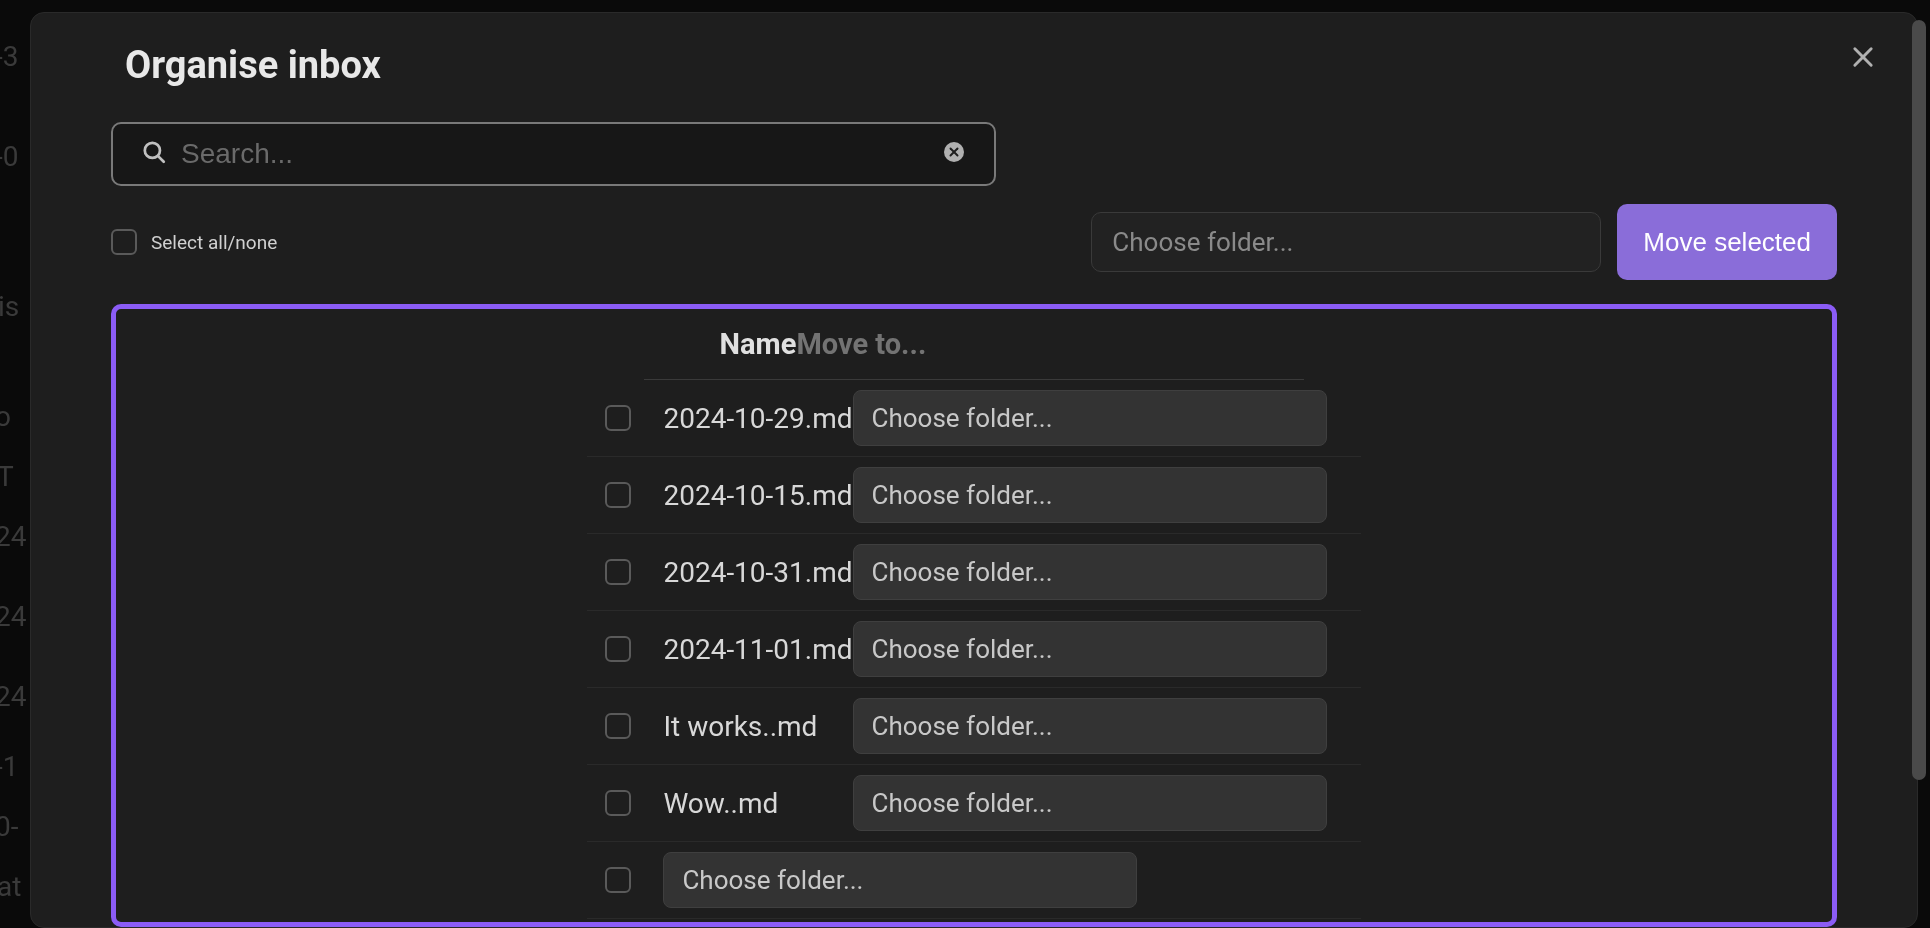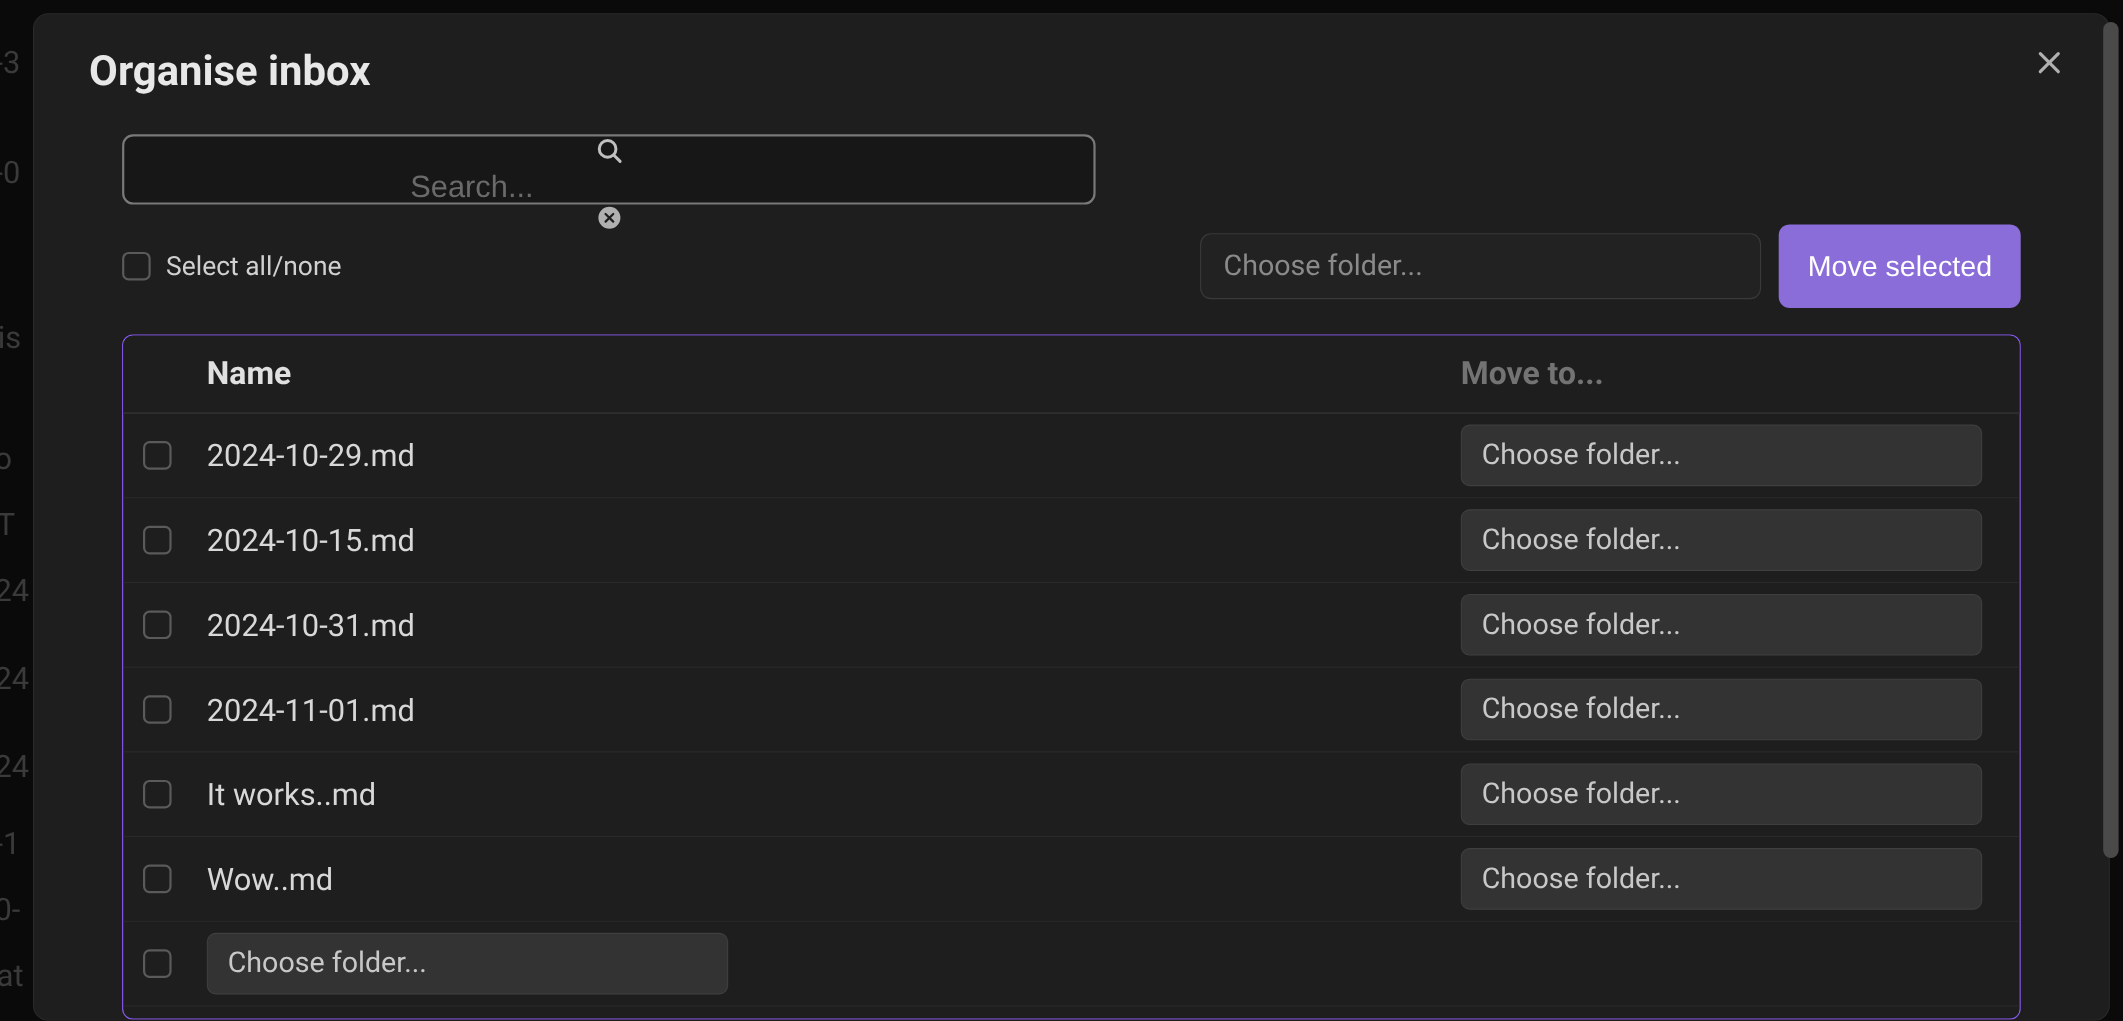--- a/index.html
+++ b/index.html
@@ -46,20 +46,21 @@
       display: flex;
       flex-direction: column;
       overflow: hidden;
     }
     
     .modal-header {
       display: flex;
       justify-content: space-between;
       align-items: flex-start;
       padding: 30px 35px 15px 50px;
+      margin-left: 44px;
     }
     
     .modal-title {
       font-size: 38px;
       font-weight: 700;
       color: #e8e8e8;
     }
     
     .close-btn {
       cursor: pointer;
@@ -88,21 +89,20 @@
     .search-wrapper {
       width: 885px;
       position: relative;
       background: #171717;
       border: 2px solid #797979;
       border-radius: 10px;
       height: 64px;
       display: flex;
       align-items: center;
       padding: 0 28px;
-      flex-direction: column;
     }
     
     .search-icon {
       color: #c0c0c0;
       flex-shrink: 0;
     }
     
     .search-icon svg {
       width: 26px;
       height: 26px;
@@ -152,21 +152,21 @@
       width: 26px;
       height: 26px;
       border: 2px solid #5a5a5a;
       border-radius: 6px;
       background: transparent;
       cursor: pointer;
       flex-shrink: 0;
     }
     
     .select-all-label {
-      font-size: 24px;
+      font-size: 19px;
       color: #d0d0d0;
     }
     
     .controls-right {
       display: flex;
       gap: 16px;
       align-items: center;
     }
     
     .folder-select {
@@ -190,25 +190,26 @@
       border: none;
       border-radius: 10px;
       color: #ffffff;
       font-size: 26px;
       font-weight: 500;
       cursor: pointer;
     }
     
     .table-container {
       flex: 1;
-      border: 1px solid #8b5cf6;
+      border: 5px solid #8b5cf6;
       border-radius: 10px;
       overflow: hidden;
       display: flex;
       flex-direction: column;
+      align-items: center;
     }
     
     .table-header {
       display: flex;
       padding: 18px 18px;
       border-bottom: 1px solid #3a3a3a;
       background: #1e1e1e;
     }
     
     .col-checkbox {

